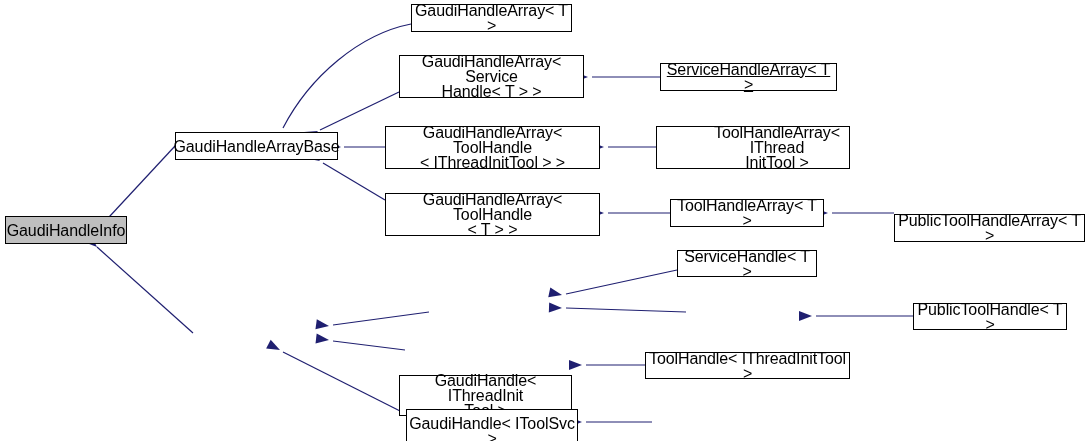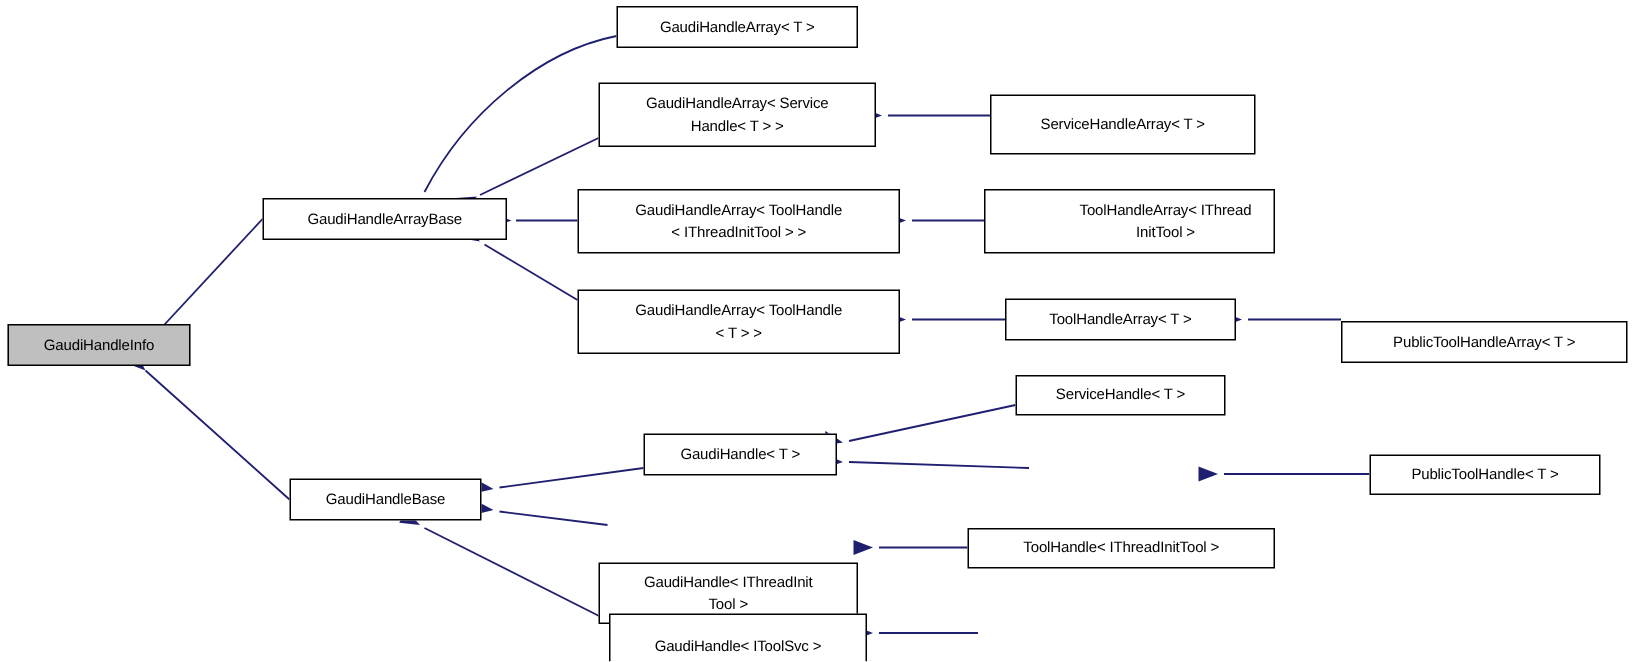--- a/index.html
+++ b/index.html
@@ -22,21 +22,21 @@
     width: 1091px;
     height: 441px;
     pointer-events: none;
   }
   .node {
     position: absolute;
     box-sizing: border-box;
     border: 1px solid #000000;
     background: #ffffff;
     color: #000000;
-    font-size: 10px;
+    font-size: 16px;
     line-height: 15px;
     display: flex;
     align-items: center;
     justify-content: center;
     text-align: center;
     white-space: pre-line;
     letter-spacing: -0.1px;
     z-index: 2;
   }
   .node.current {
@@ -88,26 +88,24 @@
     </svg>
 <div class="node current" style="left: 5px; top: 216px; width: 122px; height: 28px;">GaudiHandleInfo</div>
     <div class="node" style="left: 175px; top: 132px; width: 163px; height: 28px;">GaudiHandleArrayBase</div>
     <div class="node" style="left: 411px; top: 4px; width: 161px; height: 28px;">GaudiHandleArray&lt; T &gt;</div>
     <div class="node" style="left: 399px; top: 55px; width: 185px; height: 43px;">GaudiHandleArray&lt; Service
 Handle&lt; T &gt; &gt;</div>
     <div class="node" style="left: 385px; top: 126px; width: 215px; height: 43px;">GaudiHandleArray&lt; ToolHandle
 &lt; IThreadInitTool &gt; &gt;</div>
     <div class="node" style="left: 385px; top: 193px; width: 215px; height: 43px;">GaudiHandleArray&lt; ToolHandle
 &lt; T &gt; &gt;</div>
-    <div class="node" style="left: 660px; top: 63px; width: 177px; height: 40px;">ServiceHandleArray&lt; T &gt;</div>
+    <div class="node" style="left: 660px; top: 63px; width: 177px; height: 28px; text-decoration: underline;">ServiceHandleArray&lt; T &gt;</div>
     <div class="node" style="left: 656px; top: 126px; width: 194px; height: 43px; padding-left: 48px;">ToolHandleArray&lt; IThread
 InitTool &gt;</div>
     <div class="node" style="left: 670px; top: 199px; width: 154px; height: 28px;">ToolHandleArray&lt; T &gt;</div>
     <div class="node" style="left: 894px; top: 214px; width: 191px; height: 28px;">PublicToolHandleArray&lt; T &gt;</div>
-    <div class="node" style="left: 193px; top: 319px; width: 128px; height: 28px;">GaudiHandleBase</div>
-    <div class="node" style="left: 429px; top: 289px; width: 129px; height: 28px;">GaudiHandle&lt; T &gt;</div>
     <div class="node" style="left: 399px; top: 343px; width: 173px; height: 41px; margin-top: 32px;">GaudiHandle&lt; IThreadInit
 Tool &gt;</div>
     <div class="node" style="left: 406px; top: 409px; width: 172px; height: 44px;">GaudiHandle&lt; IToolSvc &gt;</div>
     <div class="node" style="left: 677px; top: 250px; width: 140px; height: 27px;">ServiceHandle&lt; T &gt;</div>
     <div class="node" style="left: 913px; top: 303px; width: 154px; height: 27px;">PublicToolHandle&lt; T &gt;</div>
     <div class="node" style="left: 645px; top: 352px; width: 205px; height: 27px;">ToolHandle&lt; IThreadInitTool &gt;</div>
   </div>
 
 </body></html>

